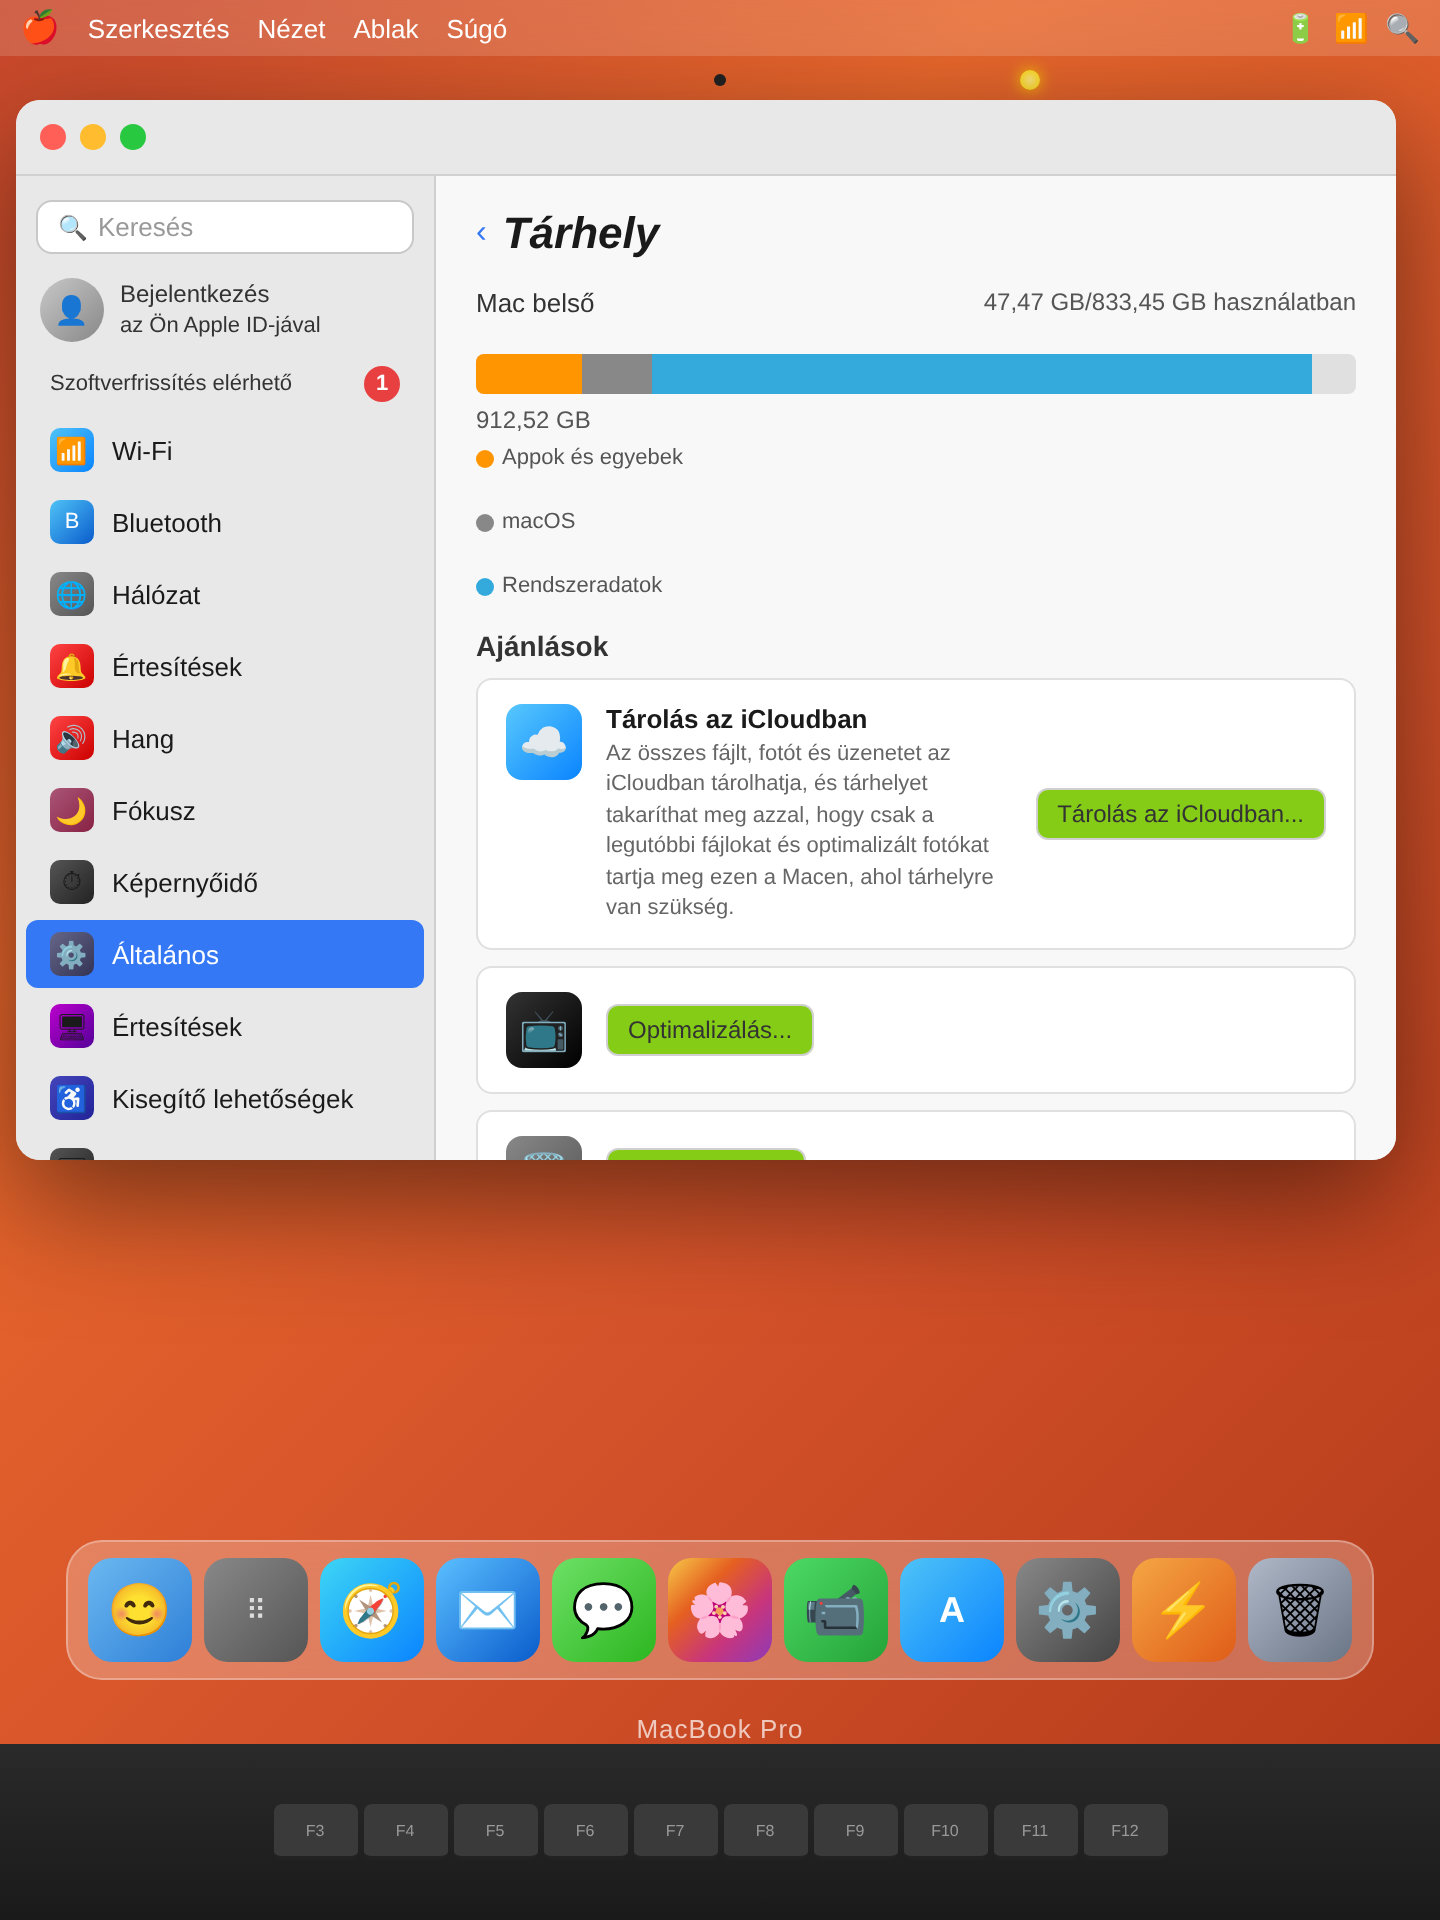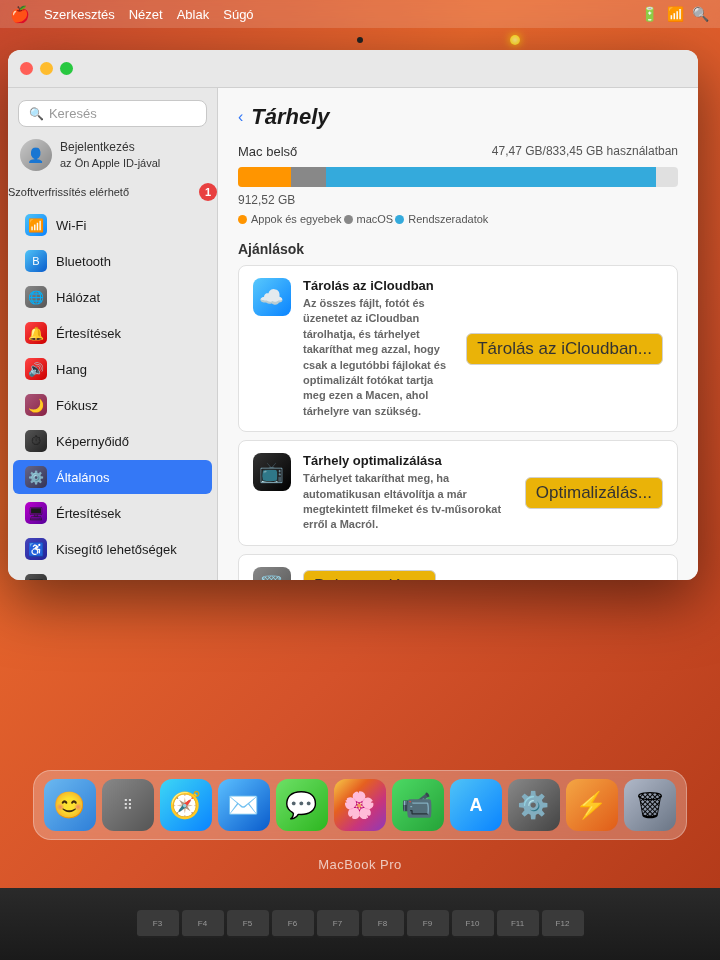--- a/index.html
+++ b/index.html
@@ -181,21 +181,21 @@
       display: flex; align-items: center; justify-content: center;
       color: #fff; font-size: 14px;
     }
     .user-info { font-size: 11px; color: #333; line-height: 1.3; }
     .user-info .user-name { font-size: 12px; font-weight: 500; }
 
     .update-badge-row {
       display: flex;
       align-items: center;
       justify-content: space-between;
-      padding: 4px 0 6px;
+      padding: 4px 17px 6px;
       font-size: 12px;
       color: #333;
     }
     .update-badge {
       background: #e84040;
       color: #fff;
       border-radius: 50%;
       width: 18px; height: 18px;
       display: flex; align-items: center; justify-content: center;
       font-size: 11px; font-weight: 600;
@@ -262,21 +262,21 @@
     }
 
     .storage-section {
       margin-bottom: 16px;
     }
     .storage-header {
       display: flex;
       justify-content: space-between;
       font-size: 13px;
       color: #333;
-      margin-bottom: 8px;
+      margin-bottom: 18px;
     }
     .storage-label { font-weight: 500; }
     .storage-usage { color: #555; font-size: 12px; }
 
     .storage-bar {
       height: 20px;
       background: #e0e0e0;
       border-radius: 4px;
       overflow: hidden;
       display: flex;
@@ -284,23 +284,24 @@
     }
     .storage-segment {
       height: 100%;
     }
     .seg-apps { background: #ff9500; width: 12%; }
     .seg-macos { background: #888; width: 8%; }
     .seg-system { background: #34aadc; width: 75%; }
 
     .storage-legend {
       display: flex;
-      gap: 2px;
+      gap: 20px;
       font-size: 11px;
       color: #555;
+      flex-direction: column;
     }
     .legend-item { display: flex; align-items: center; gap: 4px; }
     .legend-dot { width: 9px; height: 9px; border-radius: 50%; }
     .dot-apps { background: #ff9500; }
     .dot-macos { background: #888; }
     .dot-system { background: #34aadc; }
 
     
     .section-title {
       font-size: 14px;
@@ -326,42 +327,42 @@
       display: flex; align-items: center; justify-content: center;
       font-size: 20px;
       flex-shrink: 0;
     }
     .rec-icon.icloud { background: linear-gradient(135deg, #58c8fc, #0a84ff); }
     .rec-icon.tv { background: linear-gradient(135deg, #333, #000); }
     .rec-icon.trash { background: linear-gradient(135deg, #888, #555); }
 
     .rec-content { flex: 1; }
     .rec-title { font-size: 13px; font-weight: 600; color: #1a1a1a; margin-bottom: 3px; }
-    .rec-desc { font-size: 11px; color: #666; line-height: 1.4; font-weight: bold; }
+    .rec-desc { font-size: 11px; color: #666; line-height: 1.4; }
 
     .rec-btn {
-      background: #eab308;
+      background: #84cc16;
       border: 1px solid #d0d0d0;
       border-radius: 6px;
       padding: 5px 10px;
-      font-size: 17px;
+      font-size: 12px;
       color: #333;
       cursor: pointer;
       white-space: nowrap;
       align-self: center;
       flex-shrink: 0;
     }
 
     
     .keyboard-area {
       position: absolute;
       bottom: 0;
       left: 0;
       width: 100%;
-      height: 72px;
+      height: 88px;
       background: linear-gradient(180deg, #2a2a2a 0%, #1a1a1a 100%);
       display: flex;
       align-items: center;
       justify-content: center;
     }
     .keyboard-row {
       display: flex;
       gap: 3px;
     }
     .key {
@@ -541,24 +542,20 @@
         <div class="rec-icon icloud">☁️</div>
         <div class="rec-content">
           <div class="rec-title">Tárolás az iCloudban</div>
           <div class="rec-desc">Az összes fájlt, fotót és üzenetet az iCloudban tárolhatja, és tárhelyet takaríthat meg azzal, hogy csak a legutóbbi fájlokat és optimalizált fotókat tartja meg ezen a Macen, ahol tárhelyre van szükség.</div>
         </div>
         <button class="rec-btn">Tárolás az iCloudban...</button>
       </div>
 
       <div class="recommendation-card">
         <div class="rec-icon tv" style="color:#fff;">📺</div>
-        <div class="rec-content">
-          <div class="rec-title">Tárhely optimalizálása</div>
-          <div class="rec-desc">Tárhelyet takaríthat meg, ha automatikusan eltávolítja a már megtekintett filmeket és tv-műsorokat erről a Macról.</div>
-        </div>
         <button class="rec-btn">Optimalizálás...</button>
       </div>
 
       <div class="recommendation-card">
         <div class="rec-icon trash">🗑️</div>
         <button class="rec-btn">Bekapcsolás...</button>
       </div>
 
     </div>
   </div>

